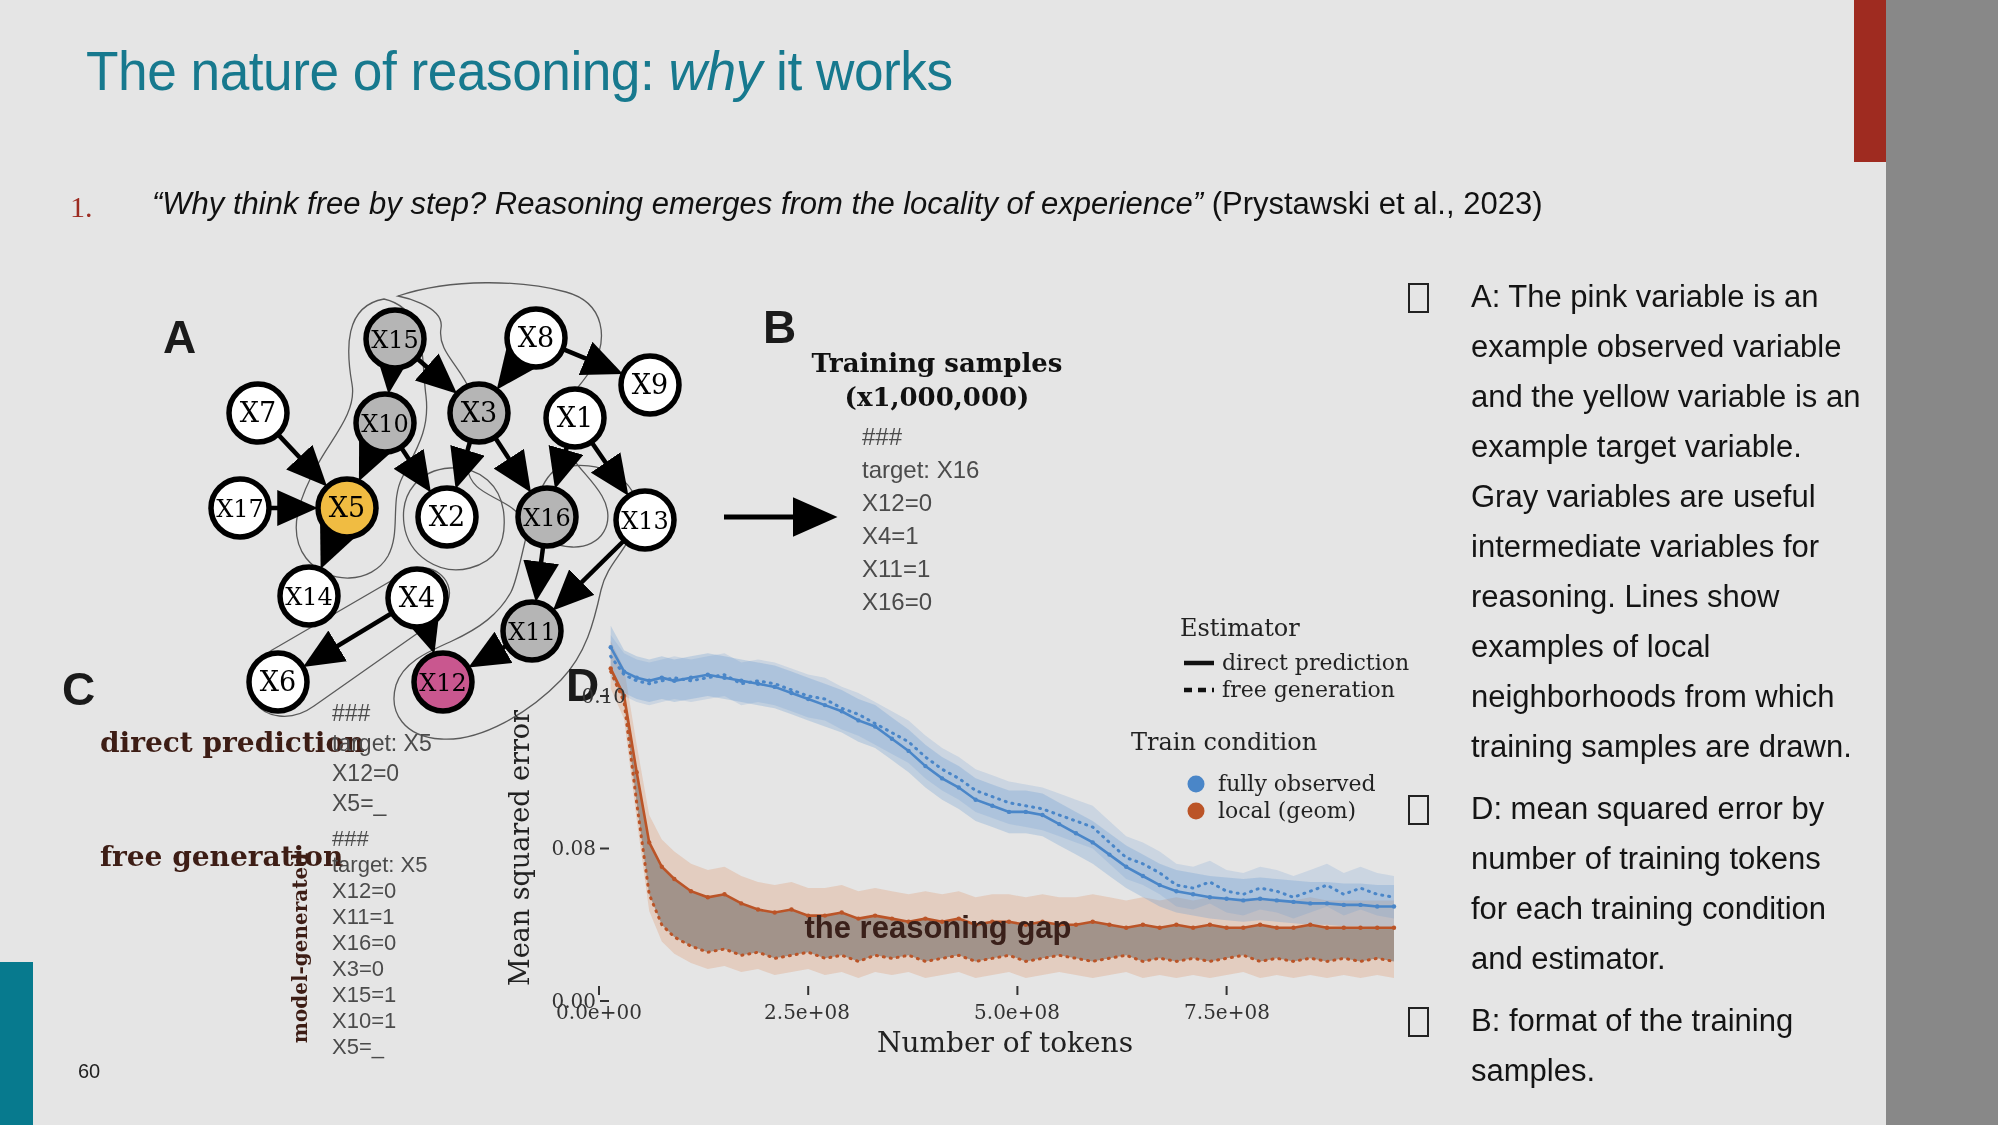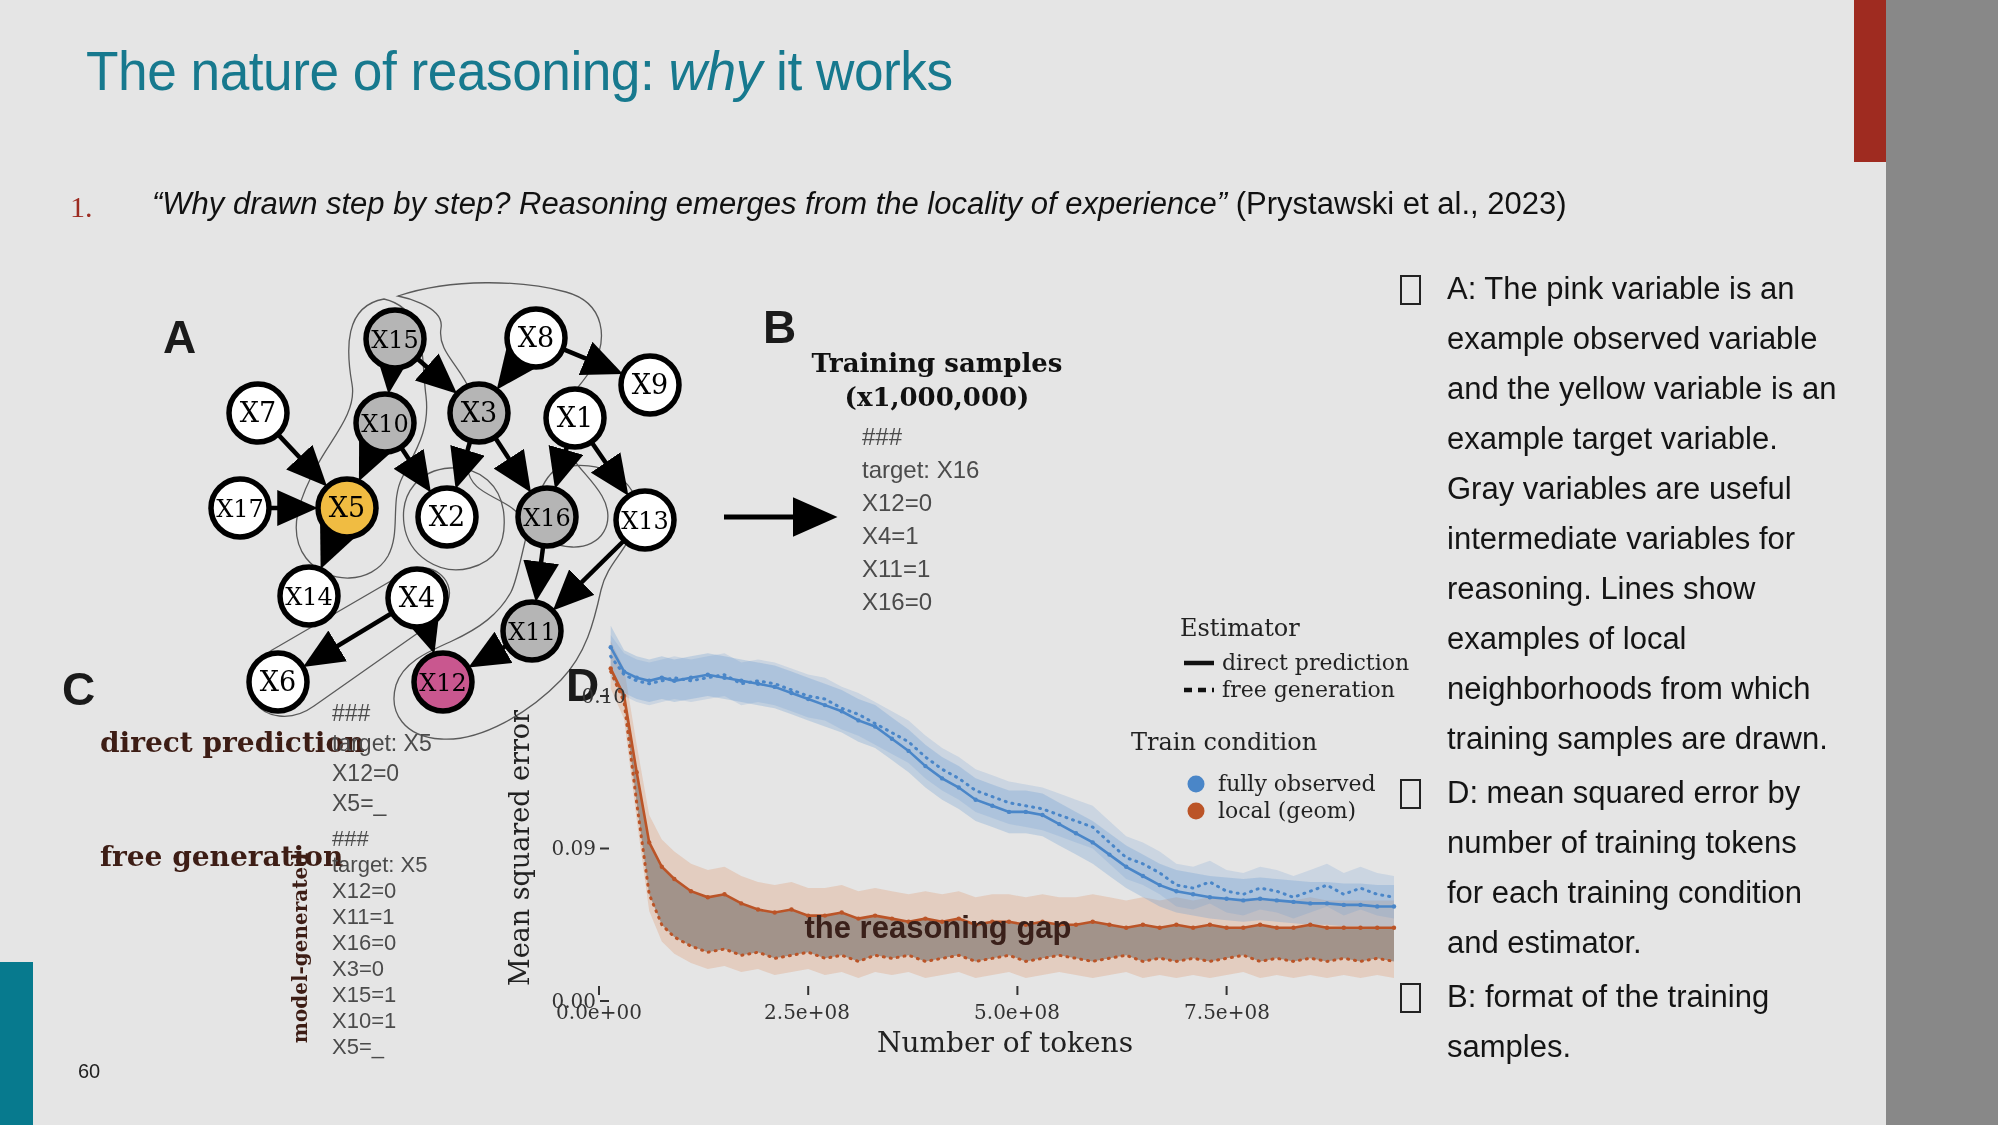--- a/index.html
+++ b/index.html
@@ -30,40 +30,40 @@
         font-family:"DejaVu Serif",serif;font-size:28px;color:#222;white-space:nowrap;}
   .ytick{width:54px;text-align:right;font-family:"DejaVu Serif",serif;font-size:20px;color:#333;}
   .xtick{width:110px;text-align:center;font-family:"DejaVu Serif",serif;font-size:20px;color:#333;}
   .gap-note{left:938px;top:928px;transform:translate(-50%,-50%);font-family:Liberation Sans, sans-serif;
             font-weight:bold;font-size:31px;color:#3a201a;white-space:nowrap;}
 
   .leg-title{font-family:"DejaVu Serif",serif;font-size:24px;color:#222;white-space:nowrap;}
   .leg-item{font-family:"DejaVu Serif",serif;font-size:22px;color:#222;white-space:nowrap;}
 
   .bullets{left:1396px;top:260px;width:560px;}
-  .bullet-item{display:flex;align-items:flex-start;margin:4px;}
+  .bullet-item{display:flex;align-items:flex-start;margin:12px;gap:16px;}
   .bullet-box{flex:0 0 auto;width:17px;height:26px;border:2px solid #222;margin:11px 26px 0 0;}
   .bullet-text{font-size:31px;line-height:50px;color:#141414;white-space:pre-line;}
 
   .page-num{left:78px;top:1060px;font-size:20px;color:#222;}
   .bar-red{right:0;top:0;width:32px;height:162px;background:#9f2b20;}
   .bar-teal{left:0;top:962px;width:33px;height:163px;background:#077a8e;}
 </style>
 </head>
 <body>
 
 <div class="slide">
 
   <div class="abs bar-red"></div>
   <div class="abs bar-teal"></div>
 
   <h1 class="abs title" style="margin:0;font-weight:normal;"><span>The nature of reasoning: </span><span class="it">why</span><span> it works</span></h1>
 
   <div class="abs cite-num">1.</div>
-  <div class="abs cite-text"><span class="quote">“Why drawn step by step? Reasoning emerges from the locality of experience”</span><span> (Prystawski et al., 2023)</span></div>
+  <div class="abs cite-text"><span class="quote">“Why think free by step? Reasoning emerges from the locality of experience”</span><span> (Prystawski et al., 2023)</span></div>
 
   <svg id="fig-svg" viewBox="0 0 1998 1125" style="position:absolute;left:0;top:0;width:1998px;height:1125px;">
     <defs>
       <marker id="arrowhead" markerWidth="9" markerHeight="8" refX="7.5" refY="4" orient="auto" markerUnits="strokeWidth">
         <path d="M0,0 L9,4 L0,8 Z" fill="#000"></path>
       </marker>
     </defs>
     <g id="chart-layer">
         <path d="M 610.7 641.1 L 624.1 668.5 L 636.7 744.8 L 649.2 815.0 L 661.8 839.4 L 674.3 851.5 L 691.0 863.8 L 707.8 869.9 L 724.5 866.8 L 741.3 876.0 L 758.0 882.0 L 774.7 885.1 L 791.5 882.0 L 808.2 888.1 L 824.9 888.1 L 841.7 885.1 L 858.4 891.2 L 875.1 888.1 L 891.9 891.2 L 908.6 894.3 L 925.4 891.2 L 942.1 894.3 L 958.8 891.2 L 975.6 897.3 L 992.3 894.3 L 1009.0 894.3 L 1025.8 897.3 L 1042.5 894.3 L 1059.2 897.3 L 1076.0 897.3 L 1092.7 894.3 L 1109.4 897.3 L 1126.2 900.4 L 1142.9 897.3 L 1159.7 900.4 L 1176.4 897.3 L 1193.1 900.4 L 1209.9 897.3 L 1226.6 900.4 L 1243.3 900.4 L 1260.1 897.3 L 1276.8 900.4 L 1293.5 900.4 L 1310.3 897.3 L 1327.0 900.4 L 1343.8 900.4 L 1360.5 900.4 L 1377.2 900.4 L 1394.0 900.4 L 1394.0 978.1 L 1377.2 975.1 L 1360.5 978.1 L 1343.8 975.1 L 1327.0 978.1 L 1310.3 975.1 L 1293.5 978.1 L 1276.8 975.1 L 1260.1 978.1 L 1243.3 972.0 L 1226.6 975.1 L 1209.9 978.1 L 1193.1 975.1 L 1176.4 978.1 L 1159.7 975.1 L 1142.9 978.1 L 1126.2 972.0 L 1109.4 975.1 L 1092.7 978.1 L 1076.0 975.1 L 1059.2 972.0 L 1042.5 975.1 L 1025.8 978.1 L 1009.0 972.0 L 992.3 975.1 L 975.6 978.1 L 958.8 972.0 L 942.1 975.1 L 925.4 978.1 L 908.6 972.0 L 891.9 975.1 L 875.1 972.0 L 858.4 978.1 L 841.7 972.0 L 824.9 975.1 L 808.2 969.0 L 791.5 972.0 L 774.7 975.1 L 758.0 969.0 L 741.3 972.0 L 724.5 965.9 L 707.8 969.0 L 691.0 962.9 L 674.3 953.7 L 661.8 941.5 L 649.2 911.0 L 636.7 819.5 L 624.1 718.9 L 610.7 688.4 Z" fill="rgba(223,150,105,0.30)"></path>
         <path d="M 610.7 625.8 L 624.1 650.3 L 636.7 656.3 L 649.2 659.4 L 661.8 656.3 L 674.3 659.4 L 691.0 656.3 L 707.8 653.3 L 724.5 656.3 L 741.3 659.4 L 758.0 662.5 L 774.7 665.5 L 791.5 671.6 L 808.2 677.7 L 824.9 683.8 L 841.7 689.9 L 858.4 699.0 L 875.1 705.1 L 891.9 717.4 L 908.6 729.5 L 925.4 744.8 L 942.1 757.0 L 958.8 766.1 L 975.6 778.3 L 992.3 784.5 L 1009.0 790.5 L 1025.8 790.5 L 1042.5 793.6 L 1059.2 802.8 L 1076.0 811.9 L 1092.7 821.0 L 1109.4 833.3 L 1126.2 845.5 L 1142.9 854.6 L 1159.7 863.8 L 1176.4 869.9 L 1193.1 872.9 L 1209.9 876.0 L 1226.6 877.5 L 1243.3 879.0 L 1260.1 877.5 L 1276.8 879.0 L 1293.5 880.5 L 1310.3 882.0 L 1327.0 882.0 L 1343.8 883.6 L 1360.5 883.6 L 1377.2 885.1 L 1394.0 885.1 L 1394.0 927.8 L 1377.2 927.8 L 1360.5 926.3 L 1343.8 926.3 L 1327.0 924.8 L 1310.3 924.8 L 1293.5 923.2 L 1276.8 921.7 L 1260.1 920.2 L 1243.3 921.7 L 1226.6 920.2 L 1209.9 918.6 L 1193.1 915.6 L 1176.4 912.5 L 1159.7 906.5 L 1142.9 897.3 L 1126.2 888.1 L 1109.4 876.0 L 1092.7 863.8 L 1076.0 854.6 L 1059.2 845.5 L 1042.5 836.3 L 1025.8 833.3 L 1009.0 833.3 L 992.3 827.1 L 975.6 821.0 L 958.8 808.9 L 942.1 799.7 L 925.4 787.5 L 908.6 772.3 L 891.9 760.1 L 875.1 747.9 L 858.4 741.8 L 841.7 732.6 L 824.9 726.5 L 808.2 720.4 L 791.5 714.3 L 774.7 708.2 L 758.0 705.2 L 741.3 702.1 L 724.5 699.0 L 707.8 696.0 L 691.0 699.0 L 674.3 702.1 L 661.8 699.0 L 649.2 702.1 L 636.7 699.0 L 624.1 693.0 L 610.7 668.5 Z" fill="rgba(98,150,208,0.28)"></path>
@@ -298,21 +298,21 @@
 
   <div class="abs c-label" style="left:100px;top:726px;width:223px;text-align:right;">direct prediction</div>
   <div id="direct-lines" class="abs codeblock" style="left:332px;top:698px;line-height:30px;font-size:23px;"><div>###</div><div>target: X5</div><div>X12=0</div><div>X5=_</div></div>
   <div class="abs c-label" style="left:100px;top:840px;width:217px;text-align:right;">free generation</div>
   <div id="free-lines" class="abs codeblock-sm" style="left:332px;top:826px;"><div>###</div><div>target: X5</div><div>X12=0</div><div>X11=1</div><div>X16=0</div><div>X3=0</div><div>X15=1</div><div>X10=1</div><div>X5=_</div></div>
   <div class="abs rot-label" style="left:300px;top:948px;transform:translate(-50%,-50%) rotate(-90deg);">model-generated</div>
 
   <div class="abs ylab">Mean squared error</div>
   <div class="abs xlab">Number of tokens</div>
   <div class="abs ytick" style="left:572px;top:684px;">0.10</div>
-  <div class="abs ytick" style="left:542px;top:836px;">0.09</div>
+  <div class="abs ytick" style="left:542px;top:836px;">0.08</div>
   <div class="abs ytick" style="left:542px;top:989px;">0.00</div>
   <div class="abs xtick" style="left:544px;top:1000px;">0.0e+00</div>
   <div class="abs xtick" style="left:752px;top:1000px;">2.5e+08</div>
   <div class="abs xtick" style="left:962px;top:1000px;">5.0e+08</div>
   <div class="abs xtick" style="left:1172px;top:1000px;">7.5e+08</div>
   <div class="abs gap-note">the reasoning gap</div>
 
   <div class="abs leg-title" style="left:1180px;top:614px;">Estimator</div>
   <div class="abs leg-item" style="left:1222px;top:650px;">direct prediction</div>
   <div class="abs leg-item" style="left:1222px;top:677px;">free generation</div>

